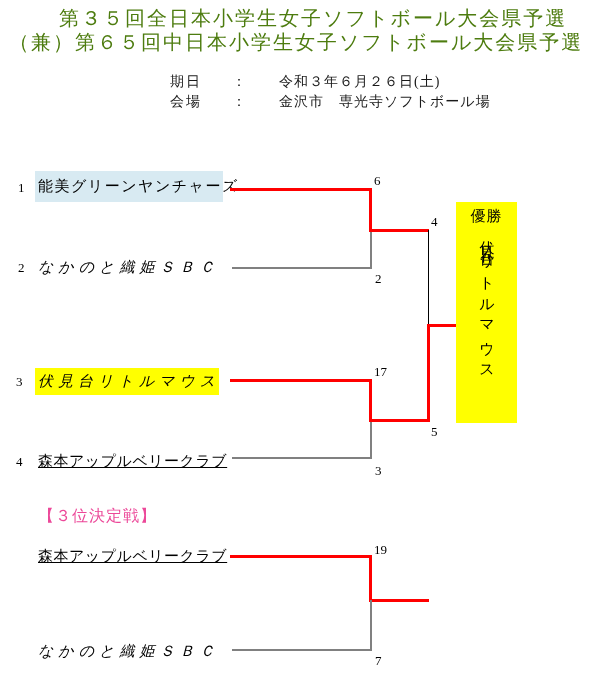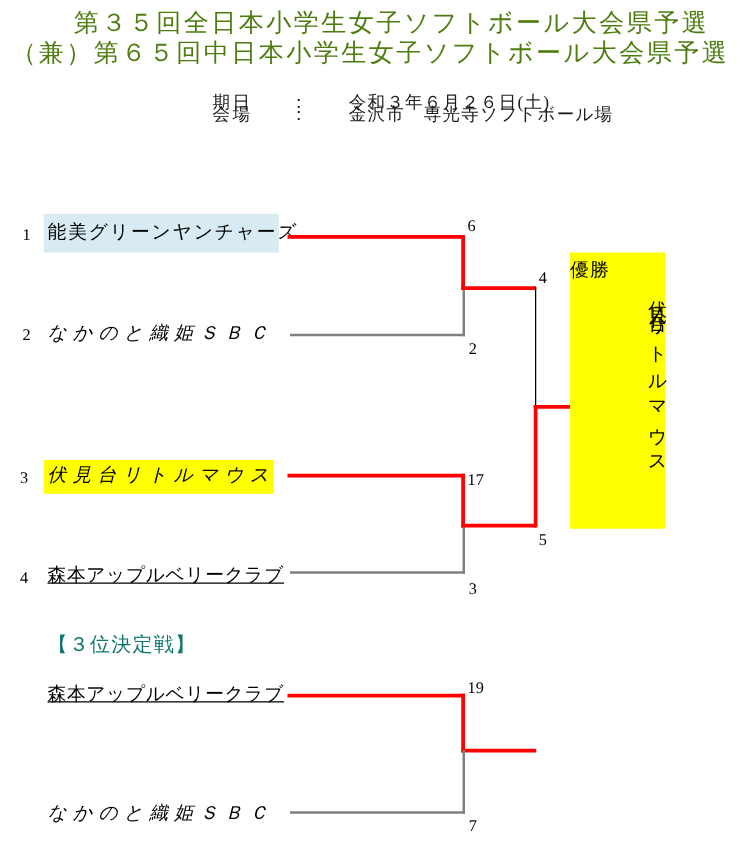--- a/index.html
+++ b/index.html
@@ -31,40 +31,40 @@
   }
   .hl-blue{background:#d8eaf2;}
   .hl-yellow{background:#ffff00;}
   .team-box{display:flex;align-items:center;padding-left:3px;box-sizing:border-box;}
   .ls-wide{letter-spacing:5px;font-style:italic;}
   .ls-tight{letter-spacing:1.5px;}
   .ls-min{letter-spacing:0.5px;text-decoration:underline;}
   .score{position:absolute;font-size:13px;color:#000;white-space:nowrap;}
   
   .champion-box{
-    position:absolute;left:456px;top:202px;width:76px;height:221px;
-    background:#ffff00;display:flex;flex-direction:column;
+    position:absolute;left:456px;top:202px;width:61px;height:221px;
+    background:#ffff00;display:flex;flex-direction:column;align-items:center;
   }
   .champion-label{font-size:15px;letter-spacing:1px;margin-top:5px;white-space:nowrap;}
   .champion-name{
     writing-mode:vertical-rl;text-orientation:upright;
     font-size:15px;letter-spacing:5px;margin-top:3px;line-height:1;
   }
-  .tp-heading{position:absolute;font-size:16px;letter-spacing:1px;color:#0f766e;white-space:nowrap;}
+  .tp-heading{position:absolute;font-size:16px;letter-spacing:1px;color:#ec4899;white-space:nowrap;}
 </style>
 </head>
 <body>
 
 <div class="title-line" style="left:59px;top:5px;">第３５回全日本小学生女子ソフトボール大会県予選</div>
 <div class="title-line" style="left:9px;top:29px;">（兼）第６５回中日本小学生女子ソフトボール大会県予選</div>
 
 <div class="meta-row" style="left:170px;top:73px;text-align:center;">
   <span class="meta-label">期日</span><span class="meta-sep">：</span><span class="meta-value">令和３年６月２６日(土)</span>
 </div>
-<div class="meta-row" style="left:170px;top:83px;">
+<div class="meta-row" style="left:170px;top:93px;">
   <span class="meta-label">会場</span><span class="meta-sep">：</span><span class="meta-value">金沢市　専光寺ソフトボール場</span>
 </div>
 
 <div class="seed" style="left:18px;top:180px;">1</div>
 <div class="team team-box hl-blue ls-tight" style="left:35px;top:171px;width:188px;height:31px;">能美グリーンヤンチャーズ</div>
 
 <div class="seed" style="left:18px;top:260px;">2</div>
 <div class="team ls-wide" style="left:38px;top:260px;">なかのと織姫ＳＢＣ</div>
 
 <div class="seed" style="left:16px;top:374px;">3</div>
@@ -86,21 +86,21 @@
 <div class="line red" style="left:230px;top:379px;width:142px;height:3px;"></div>
 <div class="line gray" style="left:232px;top:457px;width:140px;height:2px;"></div>
 <div class="line red" style="left:369px;top:379px;width:3px;height:43px;"></div>
 <div class="line gray" style="left:370px;top:420px;width:2px;height:39px;"></div>
 <div class="line red" style="left:369px;top:419px;width:60px;height:3px;"></div>
 
 <div class="score" style="left:374px;top:173px;">6</div>
 <div class="score" style="left:375px;top:271px;">2</div>
 <div class="score" style="left:431px;top:214px;">4</div>
 <div class="score" style="left:431px;top:424px;">5</div>
-<div class="score" style="left:374px;top:376px;">17</div>
+<div class="score" style="left:374px;top:364px;">17</div>
 <div class="score" style="left:375px;top:463px;">3</div>
 
 <div class="champion-box">
   <div class="champion-label">優勝</div>
   <div class="champion-name">伏見台リトルマウス</div>
 </div>
 
 <div class="tp-heading" style="left:38px;top:506px;">【３位決定戦】</div>
 
 <div class="team ls-min" style="left:38px;top:549px;">森本アップルベリークラブ</div>

